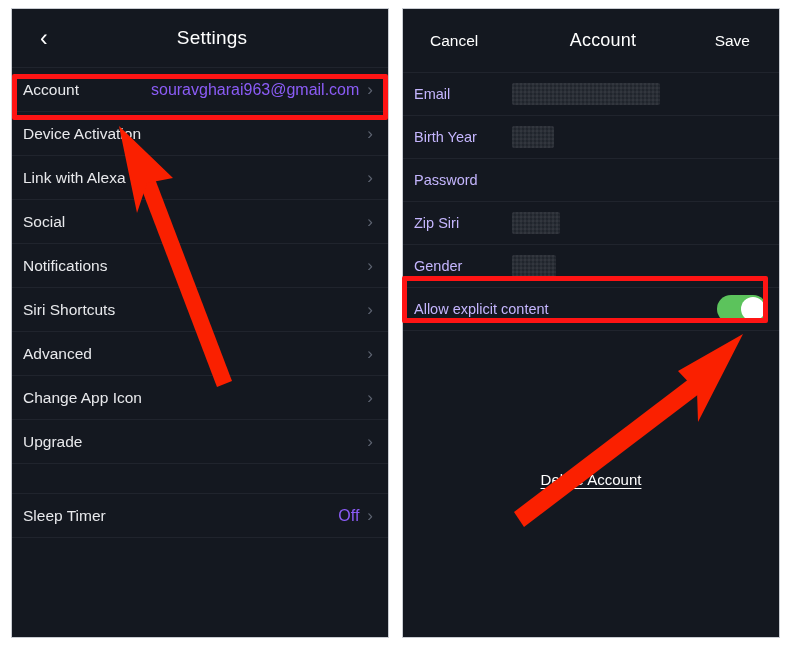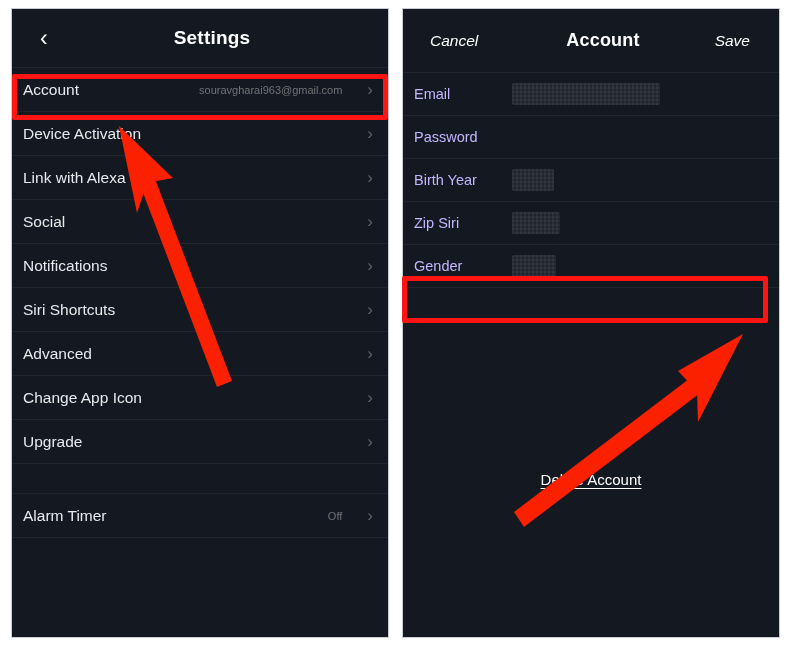--- a/index.html
+++ b/index.html
@@ -38,37 +38,36 @@
     background: #141820;
     display: flex;
     align-items: center;
   }
   .nav-title {
     position: absolute;
     left: 0; right: 0;
     text-align: center;
     color: #ffffff;
     font-size: 19px;
-    font-weight: bold;
+    font-weight: normal;
     letter-spacing: .2px;
     padding-left: 24px;
   }
   .nav-back {
     position: absolute;
     left: 28px;
     color: #ffffff;
     font-size: 23px;
     line-height: 1;
     font-weight: 300;
   }
   .nav-left-btn, .nav-right-btn {
     position: absolute;
     color: #ffffff;
     font-size: 15.5px;
-    font-style: italic;
   }
   .nav-left-btn  { left: 27px; }
   .nav-right-btn { right: 29px; margin-left: 12px; }
 
   #phone-right .navbar { height: 63px; }
   #phone-right .nav-title { font-size: 18px; }
 
   
   .row {
     position: relative;
@@ -79,23 +78,23 @@
     border-top: 1px solid #20242d;
     background: #141820;
   }
   .row-label {
     color: #e8e9ec;
     font-size: 15.5px;
     white-space: nowrap;
   }
   .row-spacer { flex: 1 1 auto; }
   .row-value {
-    color: #737373;
-    font-size: 11px;
-    margin-right: 25px;
+    color: #8b5cf6;
+    font-size: 16px;
+    margin-right: 8px;
     white-space: nowrap;
   }
   .chev {
     color: #5d6370;
     font-size: 17px;
     line-height: 1;
     font-weight: 300;
     margin-right: 3px;
   }
   .section-gap {
@@ -253,21 +252,21 @@
         <span class="row-label">Upgrade</span>
         <span class="row-spacer"></span>
         <span class="chev">›</span>
       </div>
     </div>
 
     <div class="section-gap"></div>
 
     <div>
       <div class="row">
-        <span class="row-label">Alarm Timer</span>
+        <span class="row-label">Sleep Timer</span>
         <span class="row-spacer"></span>
         <span class="row-value">Off</span>
         <span class="chev">›</span>
       </div>
 
     </div>
 
     <div class="tail-gap"></div>
   </div>
 
@@ -280,38 +279,45 @@
     </div>
 
     <div>
 
       <div class="row frow">
         <span class="row-label">Email</span>
         <span id="redact-email" class="redacted"></span>
       </div>
 
       <div class="row frow">
-        <span class="row-label">Password</span>
-      </div>
-
-      <div class="row frow">
         <span class="row-label">Birth Year</span>
         <span id="redact-birthyear" class="redacted"></span>
       </div>
 
       <div class="row frow">
+        <span class="row-label">Password</span>
+      </div>
+
+      <div class="row frow">
         <span class="row-label">Zip Siri</span>
         <span id="redact-zipcode" class="redacted"></span>
       </div>
 
       <div class="row frow">
         <span class="row-label">Gender</span>
         <span id="redact-gender" class="redacted"></span>
       </div>
 
+      <div class="row frow">
+        <span class="row-label" style="width:auto">Allow explicit content</span>
+        <span class="row-spacer"></span>
+        <span class="toggle on">
+          <span class="knob"></span>
+        </span>
+      </div>
 
       <div class="tail-gap" style="height:20px"></div>
     </div>
 
     <div class="delete-wrap">
       <span class="delete-link">Delete Account</span>
     </div>
   </div>
 
   <div id="hl-account" class="hl-box"></div>

